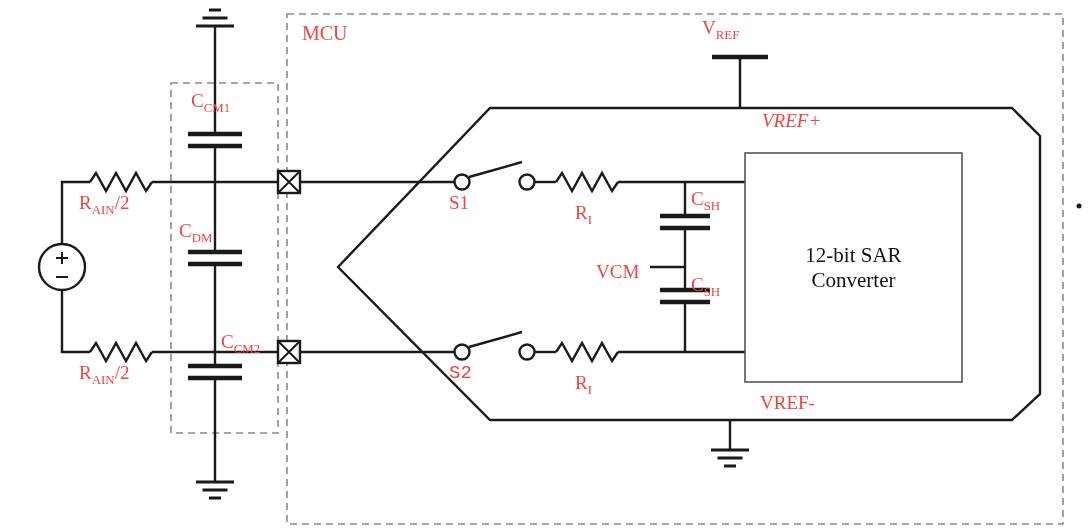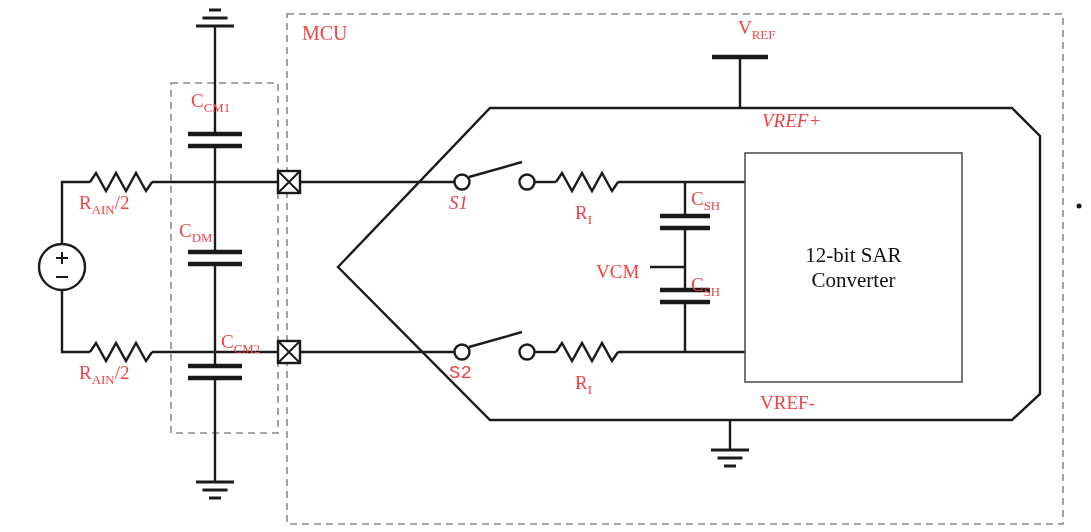--- a/index.html
+++ b/index.html
@@ -113,21 +113,21 @@
 
     <rect class="box" x="745" y="153" width="217" height="229"></rect>
 
     <circle class="filldot" cx="1079" cy="206" r="2.5"></circle>
   </svg>
 
   <div class="label big" style="left:302px; top:22px;">
     <span>MCU</span>
   </div>
 
-  <div class="label" style="left:738px; top:18px;text-align:right;">
+  <div class="label" style="left:702px; top:18px;text-align:right;">
     <span>V</span><sub>REF</sub>
   </div>
 
   <div class="label" style="left:762px; top:111px;font-style:italic;">
     <span>VREF+</span>
   </div>
 
   <div class="label" style="left:760px; top:393px;">
     <span>VREF-</span>
   </div>
@@ -145,21 +145,21 @@
   </div>
 
   <div class="label" style="left:79px; top:193px;">
     <span>R</span><sub>AIN</sub><span>/2</span>
   </div>
 
   <div class="label" style="left:79px; top:363px;">
     <span>R</span><sub>AIN</sub><span>/2</span>
   </div>
 
-  <div class="label" style="left:449px; top:193px;font-style:italic;">
+  <div class="label" style="left:449px; top:193px;">
     <span>S1</span>
   </div>
 
   <div class="label" style="left:449px; top:363px;font-family:Liberation Mono, monospace;">
     <span>S2</span>
   </div>
 
   <div class="label" style="left:575px; top:203px;">
     <span>R</span><sub>I</sub>
   </div>

